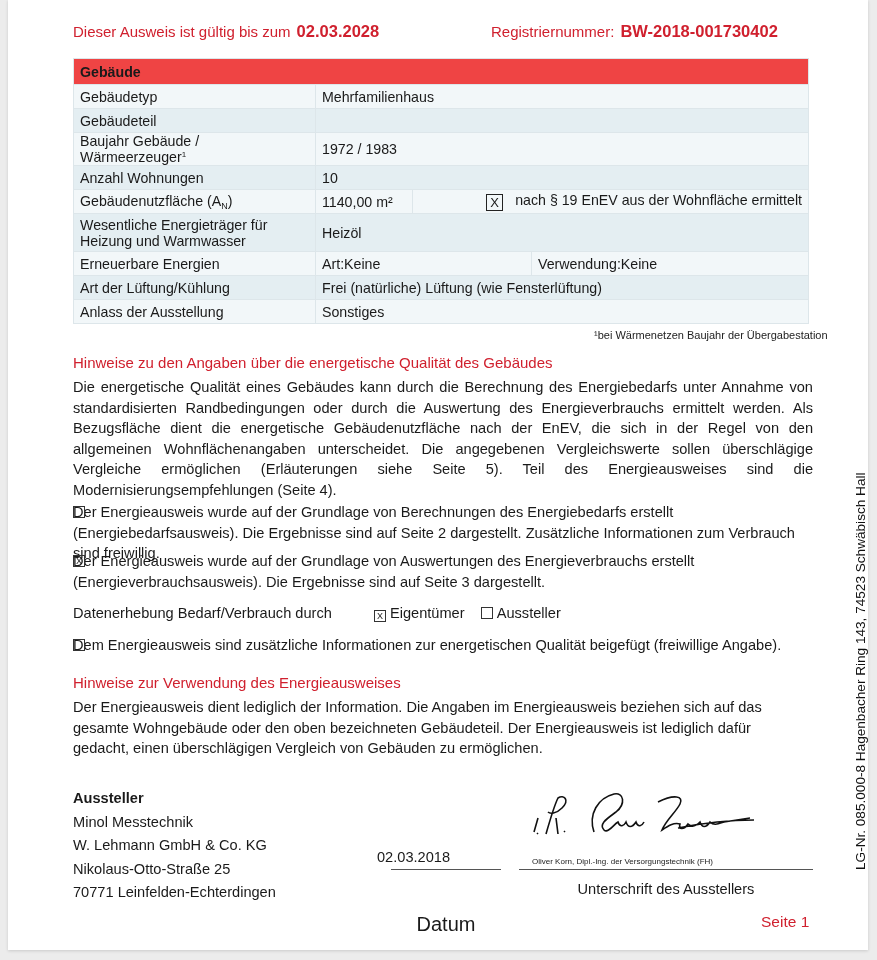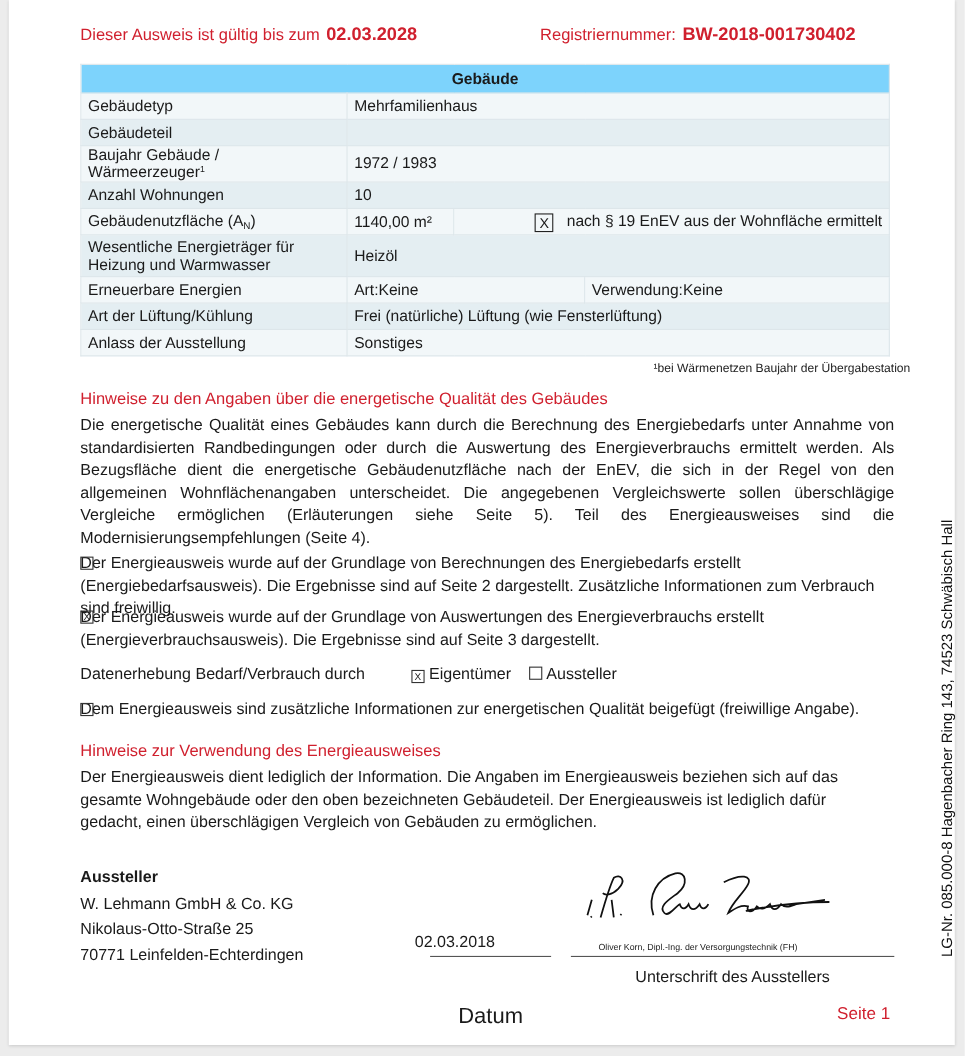--- a/index.html
+++ b/index.html
@@ -16,21 +16,21 @@
   .hdr.left { left: 65px; }
   .hdr.right { left: 483px; }
 
   table.bld {
     position: absolute; left: 65px; top: 58px; width: 736px;
     border-collapse: collapse; font-size: 14.2px;
   }
   table.bld td {
     border: 1.5px solid #dde6ea; padding: 0 6px; height: 23px; vertical-align: middle;
   }
-  table.bld tr.head td { background: #7dd3fc; font-weight: bold; height: 25px; text-align: center; }
+  table.bld tr.head td { background: #ef4444; font-weight: bold; height: 25px; }
   table.bld tr.a td { background: #f2f7f9; }
   table.bld tr.b td { background: #e4eef2; }
   table.bld td.lab { width: 229px; }
   table.bld tr.tall td { height: 37px; line-height: 16px; }
   .sub { font-size: 9px; vertical-align: -3px; }
   .sup { font-size: 8px; vertical-align: 5px; }
   .xbox {
     display: inline-block; width: 15px; height: 15px; border: 1.3px solid #222;
     text-align: center; line-height: 15px; font-size: 13px; margin-right: 12px; vertical-align: -2px;
   }
@@ -50,21 +50,21 @@
     display: inline-block; width: 10px; height: 10px; border: 1px solid #333; font-size: 9px;
     line-height: 10px; text-align: center; vertical-align: -1px; margin-right: 4px;
   }
 
   .aus { position: absolute; left: 65px; top: 787px; font-size: 14.6px; line-height: 23.5px; }
   .aus .t { font-weight: bold; }
   .date-val { position: absolute; left: 369px; top: 849px; width: 110px; font-size: 14.6px; }
   .date-line { position: absolute; left: 383px; top: 869px; width: 110px; border-top: 1.3px solid #555; }
   .date-lab { position: absolute; left: 383px; top: 881px; width: 110px; text-align: center; font-size: 20px; margin-top: 32px; }
   .sig { position: absolute; left: 520px; top: 784px; width: 230px; height: 60px; }
-  .signame { position: absolute; left: 524px; top: 857px; font-size: 8px; color: #222; margin-left: 12px; }
+  .signame { position: absolute; left: 524px; top: 857px; font-size: 8px; color: #222; }
   .sig-line { position: absolute; left: 511px; top: 869px; width: 294px; border-top: 1.3px solid #555; }
   .sig-lab { position: absolute; left: 511px; top: 881px; width: 294px; text-align: center; font-size: 14.6px; }
   .pageno { position: absolute; left: 753px; top: 913px; font-size: 15.5px; color: #d0202e; }
 
   .side {
     position: absolute; left: 845px; top: 870px; transform-origin: 0 0; transform: rotate(-90deg);
     white-space: nowrap; font-size: 13.6px; color: #111;
   }
 </style>
 </head>
@@ -148,20 +148,21 @@
   <div class="cb-row" style="top:635px">
     <span class="cb"></span>
     <span class="cb-text">Dem Energieausweis sind zusätzliche Informationen zur energetischen Qualität beigefügt (freiwillige Angabe).</span>
   </div>
 
   <div class="sec-title" style="top:674px">Hinweise zur Verwendung des Energieausweises</div>
   <div class="para" style="top:697px; width:730px">Der Energieausweis dient lediglich der Information. Die Angaben im Energieausweis beziehen sich auf das gesamte Wohngebäude oder den oben bezeichneten Gebäudeteil. Der Energieausweis ist lediglich dafür gedacht, einen überschlägigen Vergleich von Gebäuden zu ermöglichen.</div>
 
   <div class="aus">
     <div class="t">Aussteller</div>
+    <div>Minol Messtechnik</div>
     <div>W. Lehmann GmbH &amp; Co. KG</div>
     <div>Nikolaus-Otto-Straße 25</div>
     <div>70771 Leinfelden-Echterdingen</div>
   </div>
 
   <div class="date-val">02.03.2018</div>
   <div class="date-line"></div>
   <div class="date-lab">Datum</div>
 
   <svg class="sig" viewBox="0 0 230 60">

